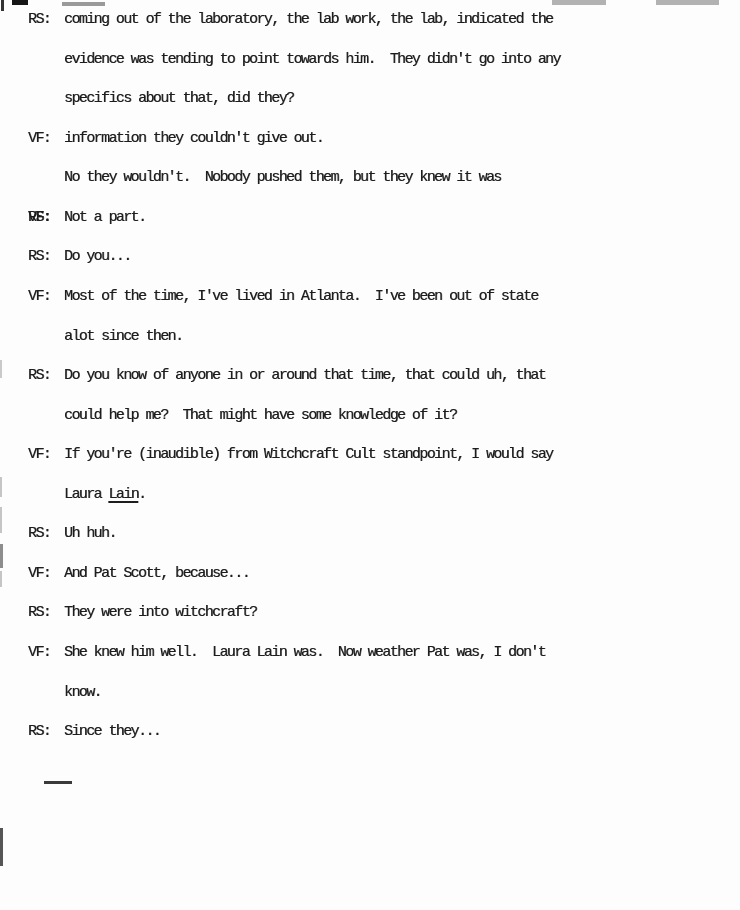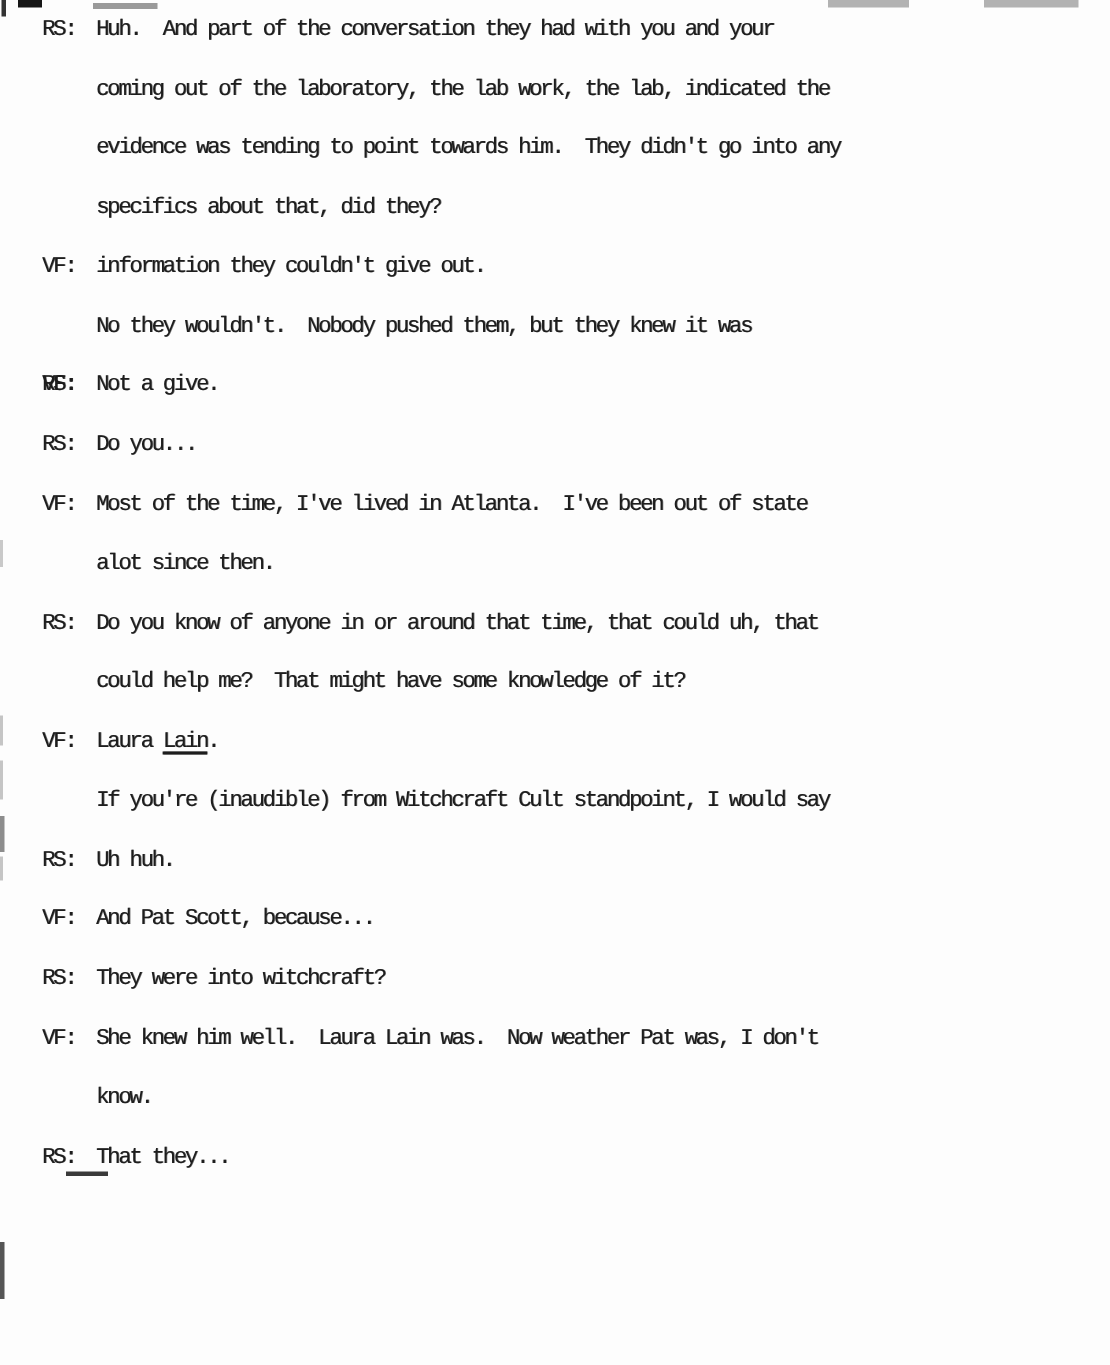--- a/index.html
+++ b/index.html
@@ -76,72 +76,71 @@
   <div class="art a-tick2"></div>
   <div class="art a-tick3"></div>
   <div class="art a-tick4"></div>
   <div class="art a-tick5"></div>
   <div class="art a-tick6"></div>
   <div class="art a-dash"></div>
 
   <div class="transcript" id="transcript">
       <div class="turn">
         <span class="speaker">RS:</span>
-        <div class="line"><span>Huh.  And part of the conversation they had with you and your</span></div>
         <div class="line"><span>coming out of the laboratory, the lab work, the lab, indicated the</span></div>
         <div class="line"><span>evidence was tending to point towards him.  They didn't go into any</span></div>
         <div class="line"><span>specifics about that, did they?</span></div>
       </div>
       <div class="turn">
         <span class="speaker">VF:</span>
         <div class="line"><span>information they couldn't give out.</span></div>
         <div class="line"><span>No they wouldn't.  Nobody pushed them, but they knew it was</span></div>
       </div>
       <div class="turn">
         <span class="speaker">RS:</span>
       </div>
       <div class="turn">
         <span class="speaker">VF:</span>
-        <div class="line"><span>Not a give.</span></div>
+        <div class="line"><span>Not a part.</span></div>
       </div>
       <div class="turn">
         <span class="speaker">RS:</span>
         <div class="line"><span>Do you...</span></div>
       </div>
       <div class="turn">
         <span class="speaker">VF:</span>
         <div class="line"><span>Most of the time, I've lived in Atlanta.  I've been out of state</span></div>
         <div class="line"><span>alot since then.</span></div>
       </div>
       <div class="turn">
         <span class="speaker">RS:</span>
         <div class="line"><span>Do you know of anyone in or around that time, that could uh, that</span></div>
         <div class="line"><span>could help me?  That might have some knowledge of it?</span></div>
       </div>
       <div class="turn">
         <span class="speaker">VF:</span>
+        <div class="line"><span>If you're (inaudible) from Witchcraft Cult standpoint, I would say</span></div>
         <div class="line"><span>Laura </span><span class="u">Lain</span><span>.</span></div>
-        <div class="line"><span>If you're (inaudible) from Witchcraft Cult standpoint, I would say</span></div>
       </div>
       <div class="turn">
         <span class="speaker">RS:</span>
         <div class="line"><span>Uh huh.</span></div>
       </div>
       <div class="turn">
         <span class="speaker">VF:</span>
         <div class="line"><span>And Pat Scott, because...</span></div>
       </div>
       <div class="turn">
         <span class="speaker">RS:</span>
         <div class="line"><span>They were into witchcraft?</span></div>
       </div>
       <div class="turn">
         <span class="speaker">VF:</span>
         <div class="line"><span>She knew him well.  Laura Lain was.  Now weather Pat was, I don't</span></div>
         <div class="line"><span>know.</span></div>
       </div>
       <div class="turn">
         <span class="speaker">RS:</span>
-        <div class="line"><span>That they...</span></div>
+        <div class="line"><span>Since they...</span></div>
       </div>
     </div>
 
 </div>
 
 </body></html>

